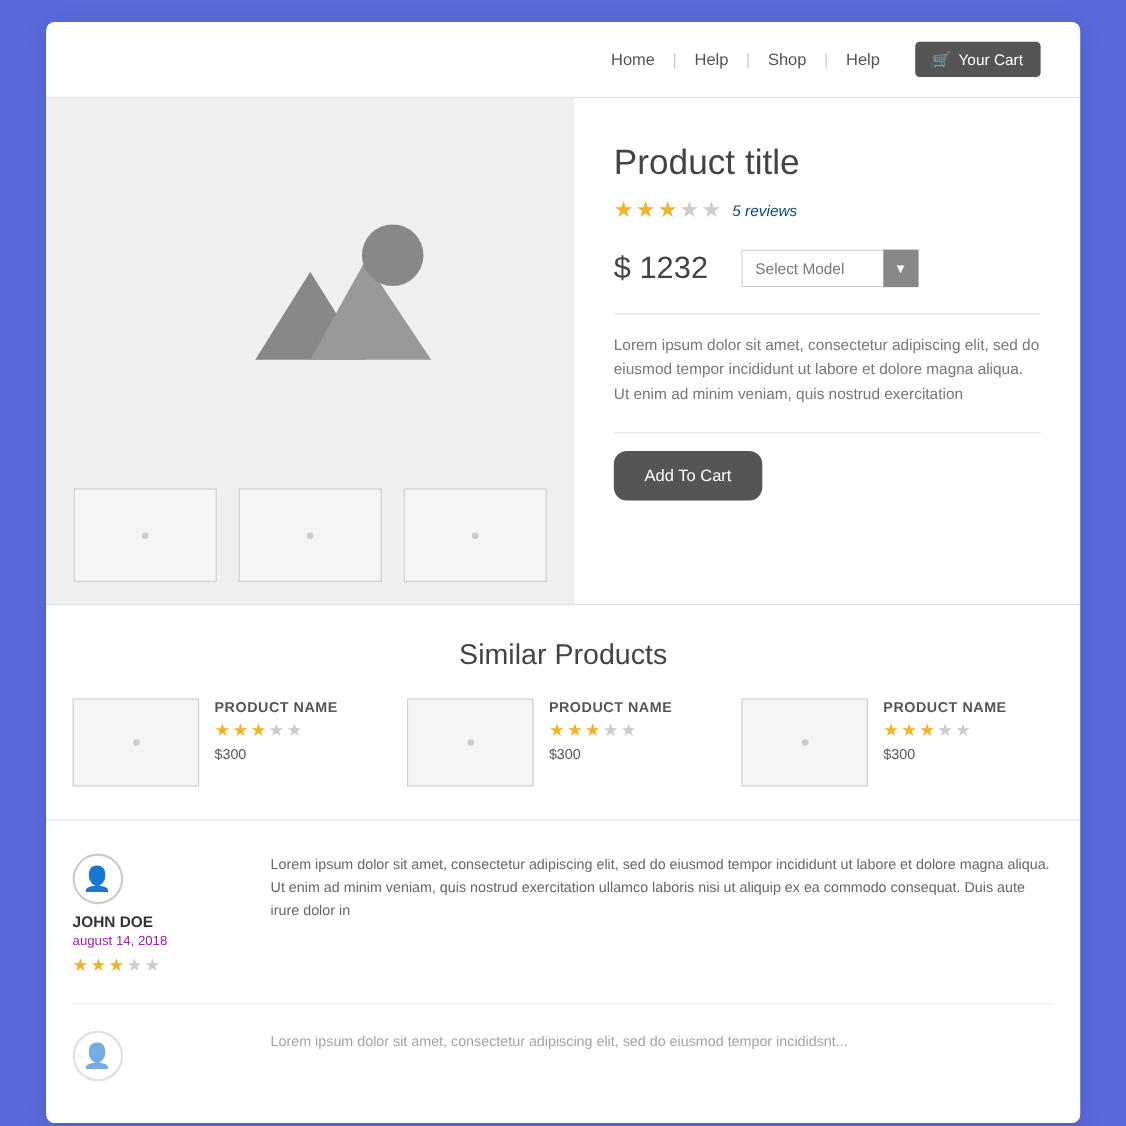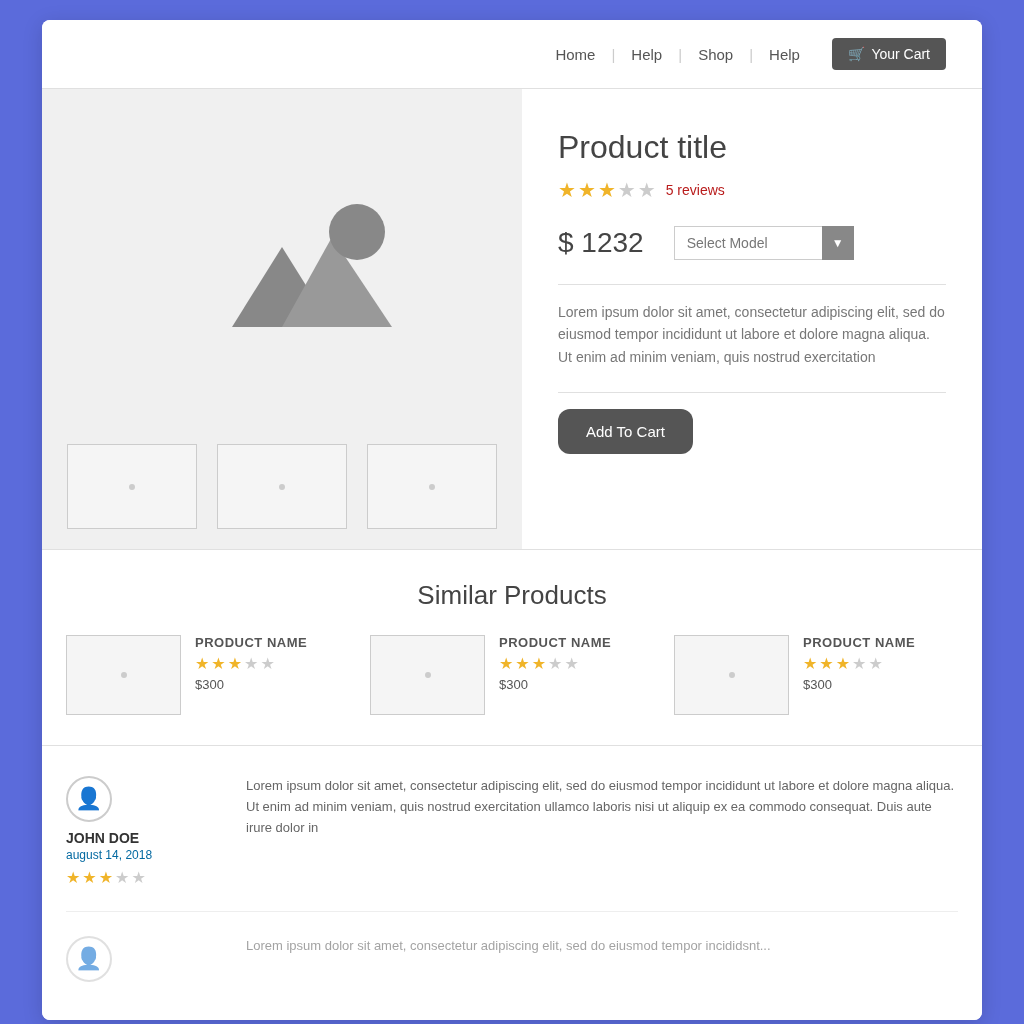--- a/index.html
+++ b/index.html
@@ -126,21 +126,22 @@
     }
     .star {
       font-size: 20px;
       color: #ccc;
     }
     .star.filled {
       color: #f0b429;
     }
     .reviews-count {
       font-size: 14px;
-      color: #b91c1c;
+      color: #0c4a6e;
+      font-style: italic;
     }
     .price-model-row {
       display: flex;
       align-items: center;
       gap: 30px;
       margin-bottom: 24px;
     }
     .price {
       font-size: 28px;
       font-weight: 300;
@@ -148,21 +149,21 @@
     }
     .model-select {
       border: 1px solid #ccc;
       padding: 8px 32px 8px 12px;
       font-size: 14px;
       color: #777;
       cursor: pointer;
       background: white;
       appearance: none;
       -webkit-appearance: none;
-      width: 180px;
+      width: 161px;
       position: relative;
     }
     .select-wrapper {
       position: relative;
       display: inline-block;
     }
     .select-arrow {
       position: absolute;
       right: 0;
       top: 0;
@@ -277,21 +278,21 @@
       margin-bottom: 8px;
     }
     .reviewer-name {
       font-size: 14px;
       font-weight: bold;
       color: #333;
       margin-bottom: 2px;
     }
     .reviewer-date {
       font-size: 12px;
-      color: #0369a1;
+      color: #a21caf;
       margin-bottom: 6px;
     }
     .review-text {
       font-size: 13px;
       color: #666;
       line-height: 1.6;
       flex: 1;
     }
     .small-star {
       font-size: 16px;

